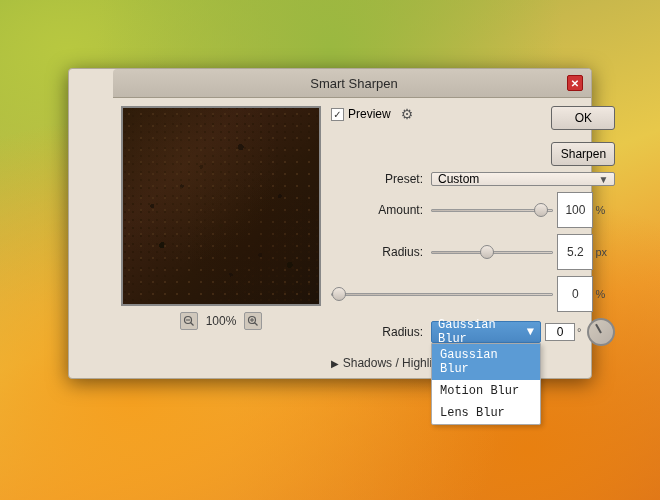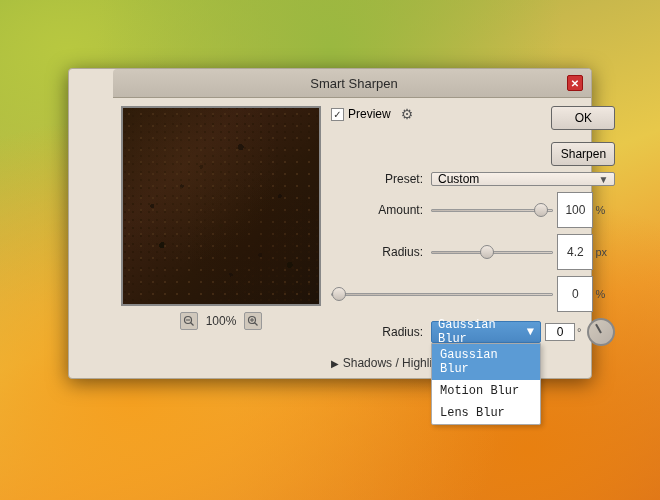--- a/index.html
+++ b/index.html
@@ -485,21 +485,21 @@
         <div class="unit-label">%</div>
       </div>
 
       <div class="row">
         <div class="row-label">Radius:</div>
         <div class="slider-container">
           <div class="slider-track">
             <div class="slider-thumb" style="left: 40%;"></div>
           </div>
         </div>
-        <div class="value-box">4.2</div>
+        <div class="value-box">5.2</div>
         <div class="unit-label">px</div>
       </div>
 
       <div class="row">
         <div class="slider-container">
           <div class="slider-track">
             <div class="slider-thumb" style="left: 0%;"></div>
           </div>
         </div>
         <div class="value-box">0</div>

